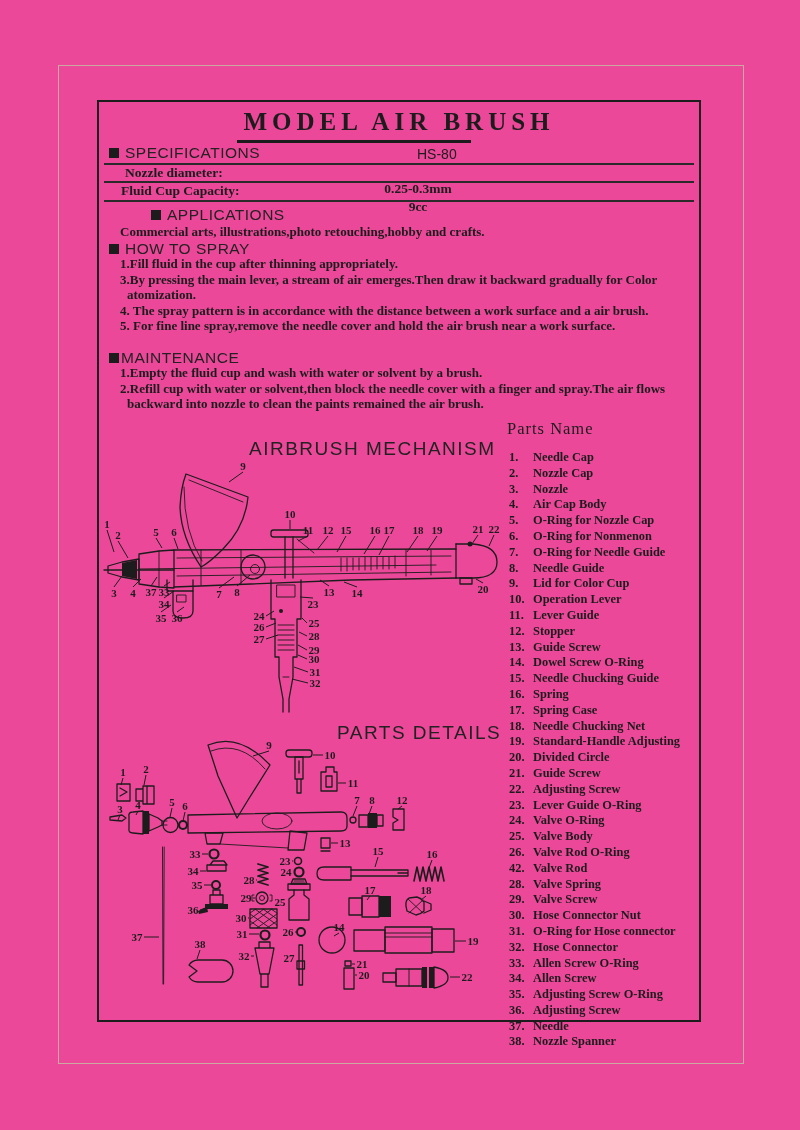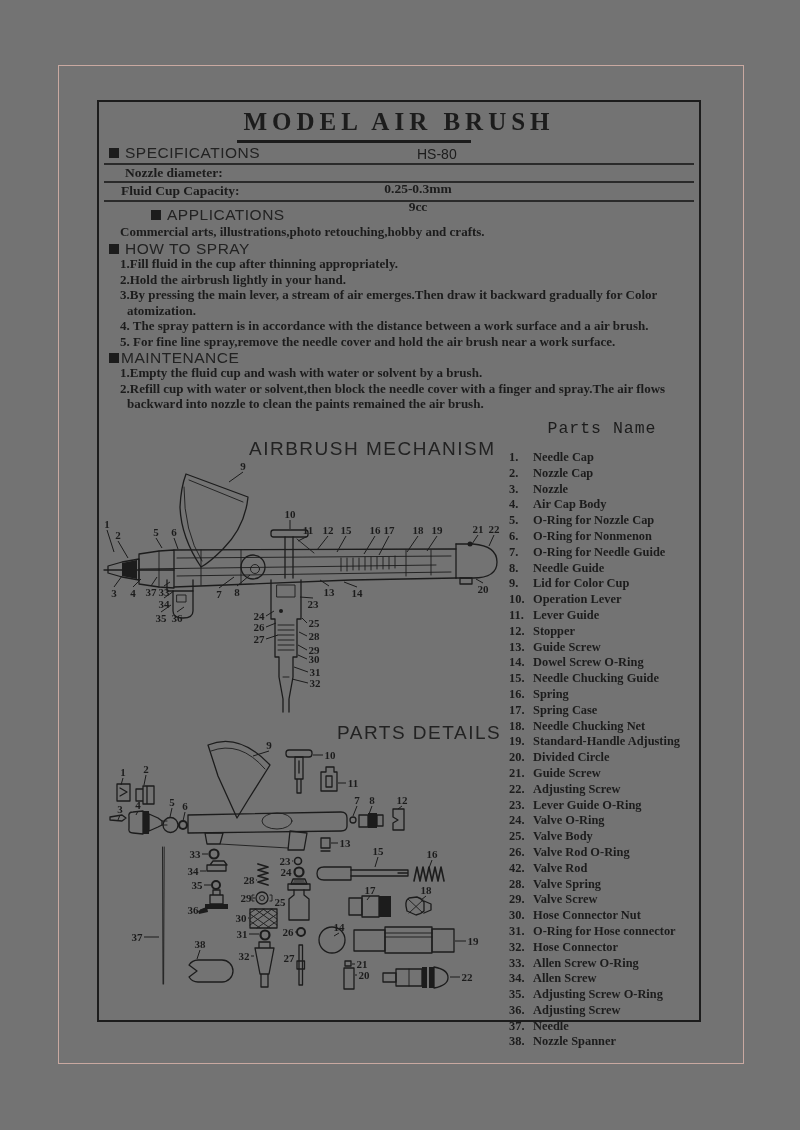--- a/index.html
+++ b/index.html
@@ -1,34 +1,34 @@
 <!DOCTYPE html>
 <html><head>
 <meta charset="utf-8">
 <style>
   html,body{margin:0;padding:0;}
   body{width:800px;height:1130px;background:#fdfdfb;font-family:"Liberation Serif",serif;color:#1c1c1c;}
-  .page{position:relative;width:800px;height:1130px;background:#737373;overflow:hidden;}
+  .page{position:relative;width:800px;height:1130px;background:#ec4899;overflow:hidden;}
   .frame{position:absolute;left:58px;top:65px;width:684px;height:997px;border:1px solid #c9a9a1;}
   .sheet{position:absolute;left:97px;top:100px;width:600px;height:918px;border:2px solid #1c1c1c;}
   .abs{position:absolute;}
   .doc-title{top:6px;left:0;right:0;text-align:center;font-weight:bold;font-size:25px;letter-spacing:5px;font-family:"Liberation Serif",serif;}
   .title-rule{top:38px;left:138px;width:234px;height:3px;background:#1c1c1c;}
   .sec-h{font-family:"Liberation Sans",sans-serif;font-size:15.5px;letter-spacing:.5px;color:#222;white-space:nowrap;}
   .sq{display:inline-block;width:10px;height:10px;background:#1c1c1c;margin-right:6px;}
   .sq.tight{margin-right:2px;}
   .model{font-family:"Liberation Sans",sans-serif;font-size:14px;}
   .hline{left:5px;right:5px;height:2px;background:#2a2a2a;}
   .spec-label{font-weight:bold;font-size:13.5px;}
   .spec-value{font-weight:bold;font-size:13.5px;width:160px;text-align:center;margin-top:16px;}
   .body-text{font-weight:bold;font-size:13px;line-height:15.5px;}
   .steps{width:578px;}
   .step{font-weight:bold;font-size:13px;line-height:15.5px;padding-left:12px;text-indent:-7px;}
   .diagram-title{font-family:"Liberation Sans",sans-serif;font-size:19px;letter-spacing:1.5px;color:#222;white-space:nowrap;}
-  .parts-heading{font-family:Liberation Mono, monospace;font-size:16.5px;letter-spacing:1px;width:190px;text-align:center;}
+  .parts-heading{font-family:Liberation Serif, serif;font-size:16.5px;letter-spacing:1px;width:190px;text-align:left;}
   .parts-list{width:190px;}
   .part-row{line-height:14.8px;white-space:nowrap;}
   .pn{display:inline-block;width:24px;font-weight:bold;font-size:12.4px;}
   .pname{font-weight:bold;font-size:12.4px;}
   svg .d, svg .d path, svg .d rect, svg .d line, svg .d circle, svg .d ellipse{fill:none;stroke:#1c1c1c;stroke-width:1.3;stroke-linejoin:round;stroke-linecap:round;}
   svg .thin{stroke-width:.9 !important;}
   svg .df{fill:#1c1c1c !important;stroke:none !important;}
   .callouts text{font-family:"Liberation Serif",serif;font-size:11px;font-weight:bold;fill:#1c1c1c;text-anchor:middle;}
   .callouts line{stroke:#1c1c1c;stroke-width:1;}
 </style>
@@ -52,21 +52,20 @@
     <div class="spec-label abs" style="top:81px;left:22px;">Fluid Cup Capacity:</div>
     <div class="spec-value abs" style="top:81px;left:239px;">9cc</div>
     <div class="hline abs" style="top:98px;"></div>
 
     <div class="sec-h abs" style="top:104px;left:10px;padding-left:42px;"><span class="sq"></span><span>APPLICATIONS</span></div>
     <div class="body-text abs" style="top:122px;left:21px;">Commercial arts, illustrations,photo retouching,hobby and crafts.</div>
 
     <div class="sec-h abs" style="top:138px;left:10px;"><span class="sq"></span><span>HOW TO SPRAY</span></div>
     <div class="steps abs" style="top:154px;left:16px;">
         <div class="step">1.Fill fluid in the cup after thinning appropriately.</div>
-        <div class="step">2.Hold the airbrush lightly in your hand.</div>
         <div class="step">3.By pressing the main lever, a stream of air emerges.Then draw it backward gradually for Color atomization.</div>
         <div class="step">4. The spray pattern is in accordance with the distance between a work surface and a air brush.</div>
         <div class="step">5. For fine line spray,remove the needle cover and hold the air brush near a work surface.</div>
       </div>
 
     <div class="sec-h abs" style="top:247px;left:10px;"><span class="sq tight"></span><span>MAINTENANCE</span></div>
     <div class="steps abs" style="top:263px;left:16px;">
         <div class="step">1.Empty the fluid cup and wash with water or solvent by a brush.</div>
         <div class="step">2.Refill cup with water or solvent,then block the needle cover with a finger and spray.The air flows backward into nozzle to clean the paints remained the air brush.</div>
       </div>

